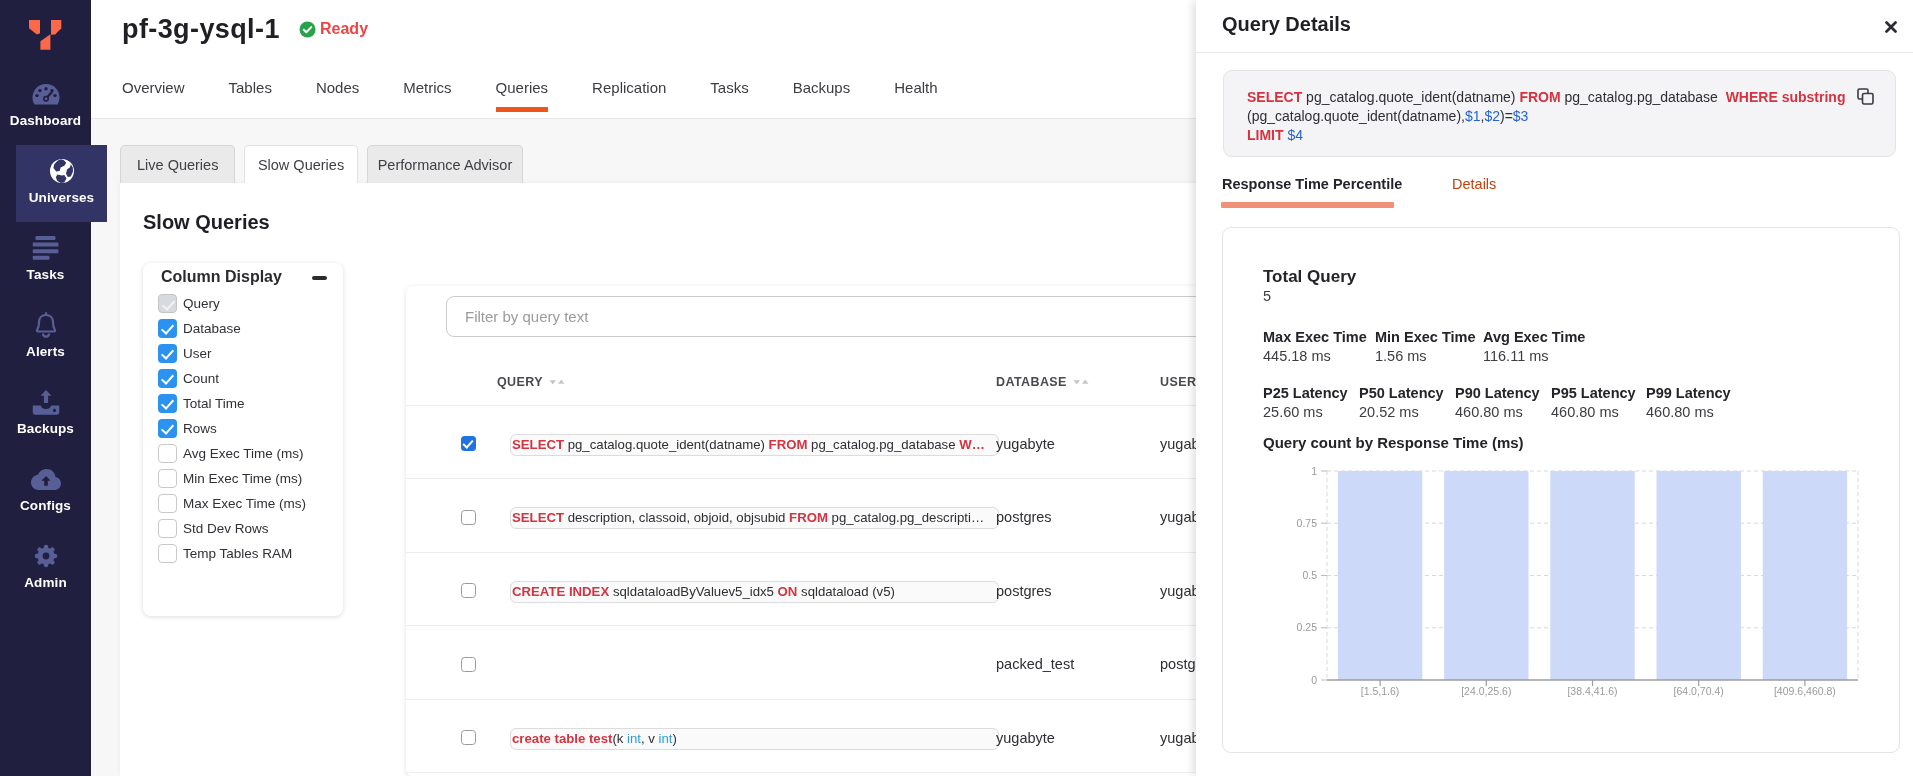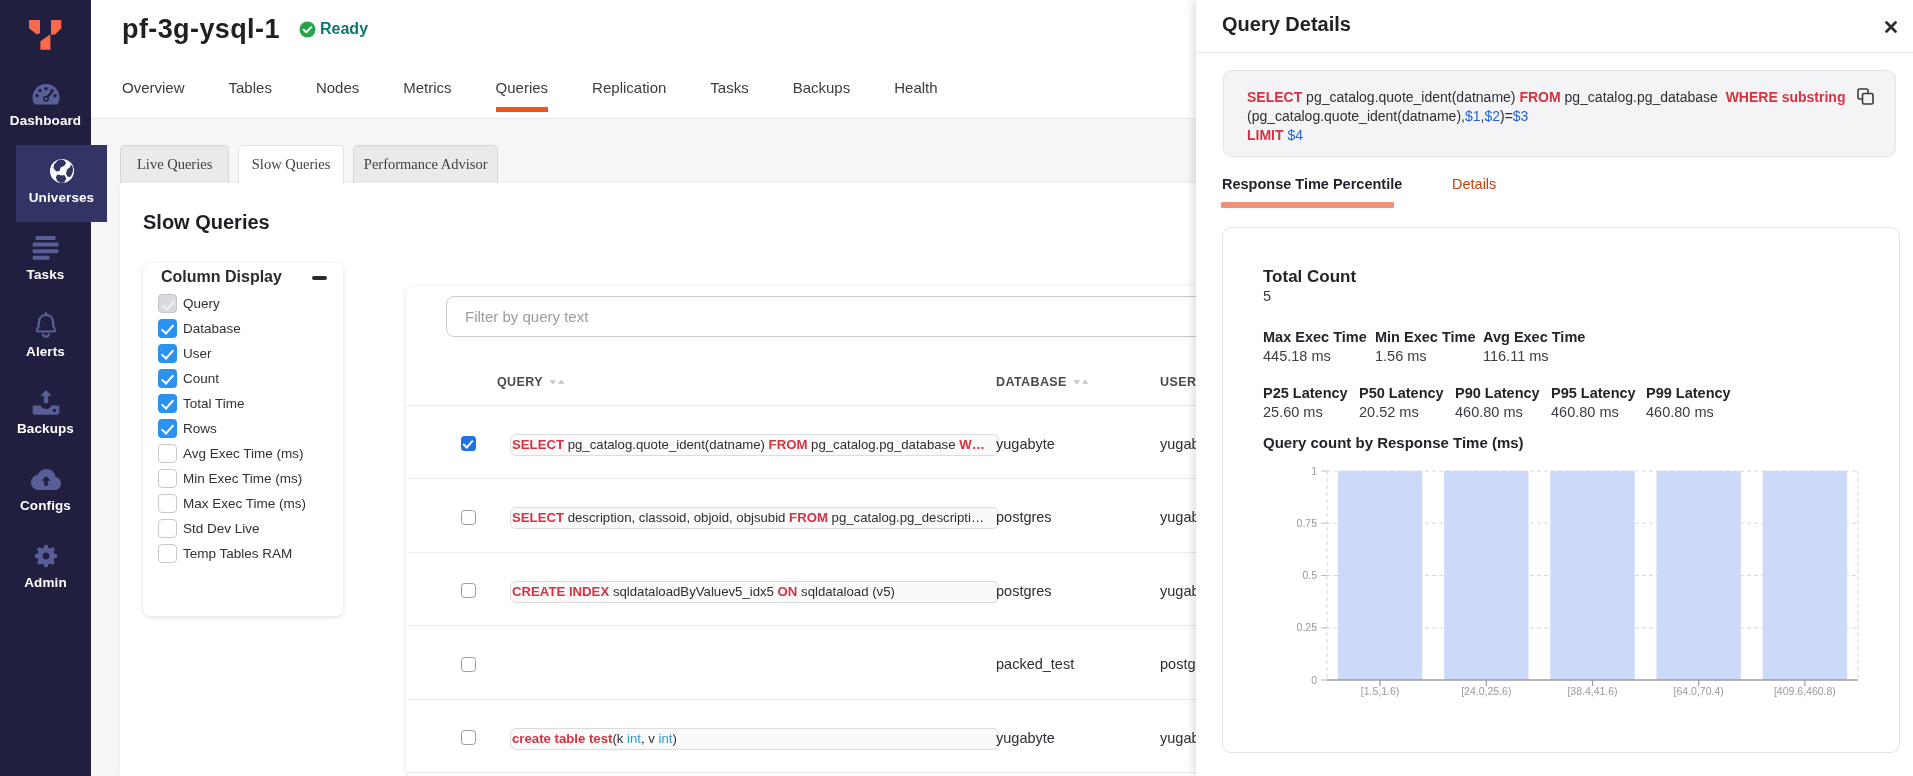--- a/index.html
+++ b/index.html
@@ -11,28 +11,28 @@
 #sidebar { position:absolute; left:0; top:0; width:91px; height:776px; background:#211f40; z-index:5; }
 .navitem { position:absolute; left:0; width:91px; height:77px; text-align:center; }
 .navitem .ic { position:absolute; left:50%; transform:translateX(-50%); }
 .navitem .lbl { position:absolute; left:0; right:0; top:45px; color:#ffffff; font-size:13.5px; font-weight:700; letter-spacing:.1px; }
 .navitem.active { background:#323466;margin-left:16px; }
 
 
 #header { position:absolute; left:91px; top:0; width:1822px; height:119px; background:#ffffff; border-bottom:1px solid #e8e8e8; }
 #title { position:absolute; left:31px; top:14px; font-size:27px; font-weight:700; color:#1f1f24; letter-spacing:0.4px; }
 #ready { position:absolute; left:208px; top:20px; display:flex; align-items:center; }
-#ready span { color:#0f766e; font-weight:700; font-size:16px; margin-left:4px; }
+#ready span { color:#ef4444; font-weight:700; font-size:16px; margin-left:4px; }
 #navtabs { position:absolute; left:31px; top:79px; display:flex; gap:44px; font-size:15px; color:#3c3c42; }
 #navtabs .t { position:relative; }
 #navtabs .t.active:after { content:""; position:absolute; left:0; right:0; top:28px; height:5px; background:#f0541d; }
 
 
 #subtabs { position:absolute; left:120px; top:145px; display:flex; z-index:2; }
-.stab { height:38px; padding:0 16px; display:flex; align-items:center; background:#eaeaea; border:1px solid #d6d6d6; border-bottom:none; border-radius:5px 5px 0 0; margin-right:8.5px; font-size:14.5px; color:#3f3f45;font-family:Liberation Serif, serif; }
+.stab { height:38px; padding:0 16px; display:flex; align-items:center; background:#eaeaea; border:1px solid #d6d6d6; border-bottom:none; border-radius:5px 5px 0 0; margin-right:8.5px; font-size:14.5px; color:#3f3f45; }
 .stab.active { background:#ffffff; border-color:#e2e2e2; }
 
 
 #contentpanel { position:absolute; left:120px; top:183px; width:1770px; height:593px; background:#ffffff; box-shadow:0 0 5px rgba(0,0,0,0.06); }
 #sqheading { position:absolute; left:23px; top:28px; font-size:20px; font-weight:700; color:#1e1e24; }
 
 
 #colcard { position:absolute; left:23px; top:80px; width:200px; height:353px; background:#fff; border-radius:8px; box-shadow:0 1px 5px rgba(0,0,0,0.14); }
 #colcard h3 { font-size:16px; font-weight:700; color:#2a2a30; position:absolute; left:18px; top:5px; }
 #colcard .minus { position:absolute; right:16px; top:13px; width:15px; height:3.5px; background:#2a2a30; border-radius:2px; }
@@ -233,21 +233,21 @@
     <div class="ckrow" style="top:206px">
         <span class="ckbx off"></span>
         <span class="lb">Min Exec Time (ms)</span>
       </div>
     <div class="ckrow" style="top:231px">
         <span class="ckbx off"></span>
         <span class="lb">Max Exec Time (ms)</span>
       </div>
     <div class="ckrow" style="top:256px">
         <span class="ckbx off"></span>
-        <span class="lb">Std Dev Live</span>
+        <span class="lb">Std Dev Rows</span>
       </div>
     <div class="ckrow" style="top:281px">
         <span class="ckbx off"></span>
         <span class="lb">Temp Tables RAM</span>
       </div>
   </div>
 
   <div id="tablecard">
     <div id="filter">
         <span>Filter by query text</span>
@@ -311,21 +311,21 @@
         <g fill="none" stroke="#3a3a40" stroke-width="1.6">
           <rect x="1" y="1" width="10" height="10" rx="1.5"></rect>
           <rect x="5.5" y="5.5" width="10.5" height="10.5" rx="1.5" fill="#f4f4f6"></rect>
         </g>
       </svg>
   </div>
   <div id="ptabs"><span id="ptab1">Response Time Percentile</span><span id="ptab2">Details</span></div>
   <div id="punder"></div>
 
   <div id="statcard">
-    <div class="big" style="top:39px">Total Count</div>
+    <div class="big" style="top:39px">Total Query</div>
     <div class="sval abs" style="left:40px;top:60px">5</div>
     <div id="execrow">
       <div class="scol" style="width:112px"><span class="slabel">Max Exec Time</span><br><span class="sval">445.18 ms</span></div>
       <div class="scol" style="width:108px"><span class="slabel">Min Exec Time</span><br><span class="sval">1.56 ms</span></div>
       <div class="scol"><span class="slabel">Avg Exec Time</span><br><span class="sval">116.11 ms</span></div>
     </div>
     <div id="latrow">
       <div class="scol" style="width:96px"><span class="slabel">P25 Latency</span><br><span class="sval">25.60 ms</span></div>
       <div class="scol" style="width:96px"><span class="slabel">P50 Latency</span><br><span class="sval">20.52 ms</span></div>
       <div class="scol" style="width:96px"><span class="slabel">P90 Latency</span><br><span class="sval">460.80 ms</span></div>

